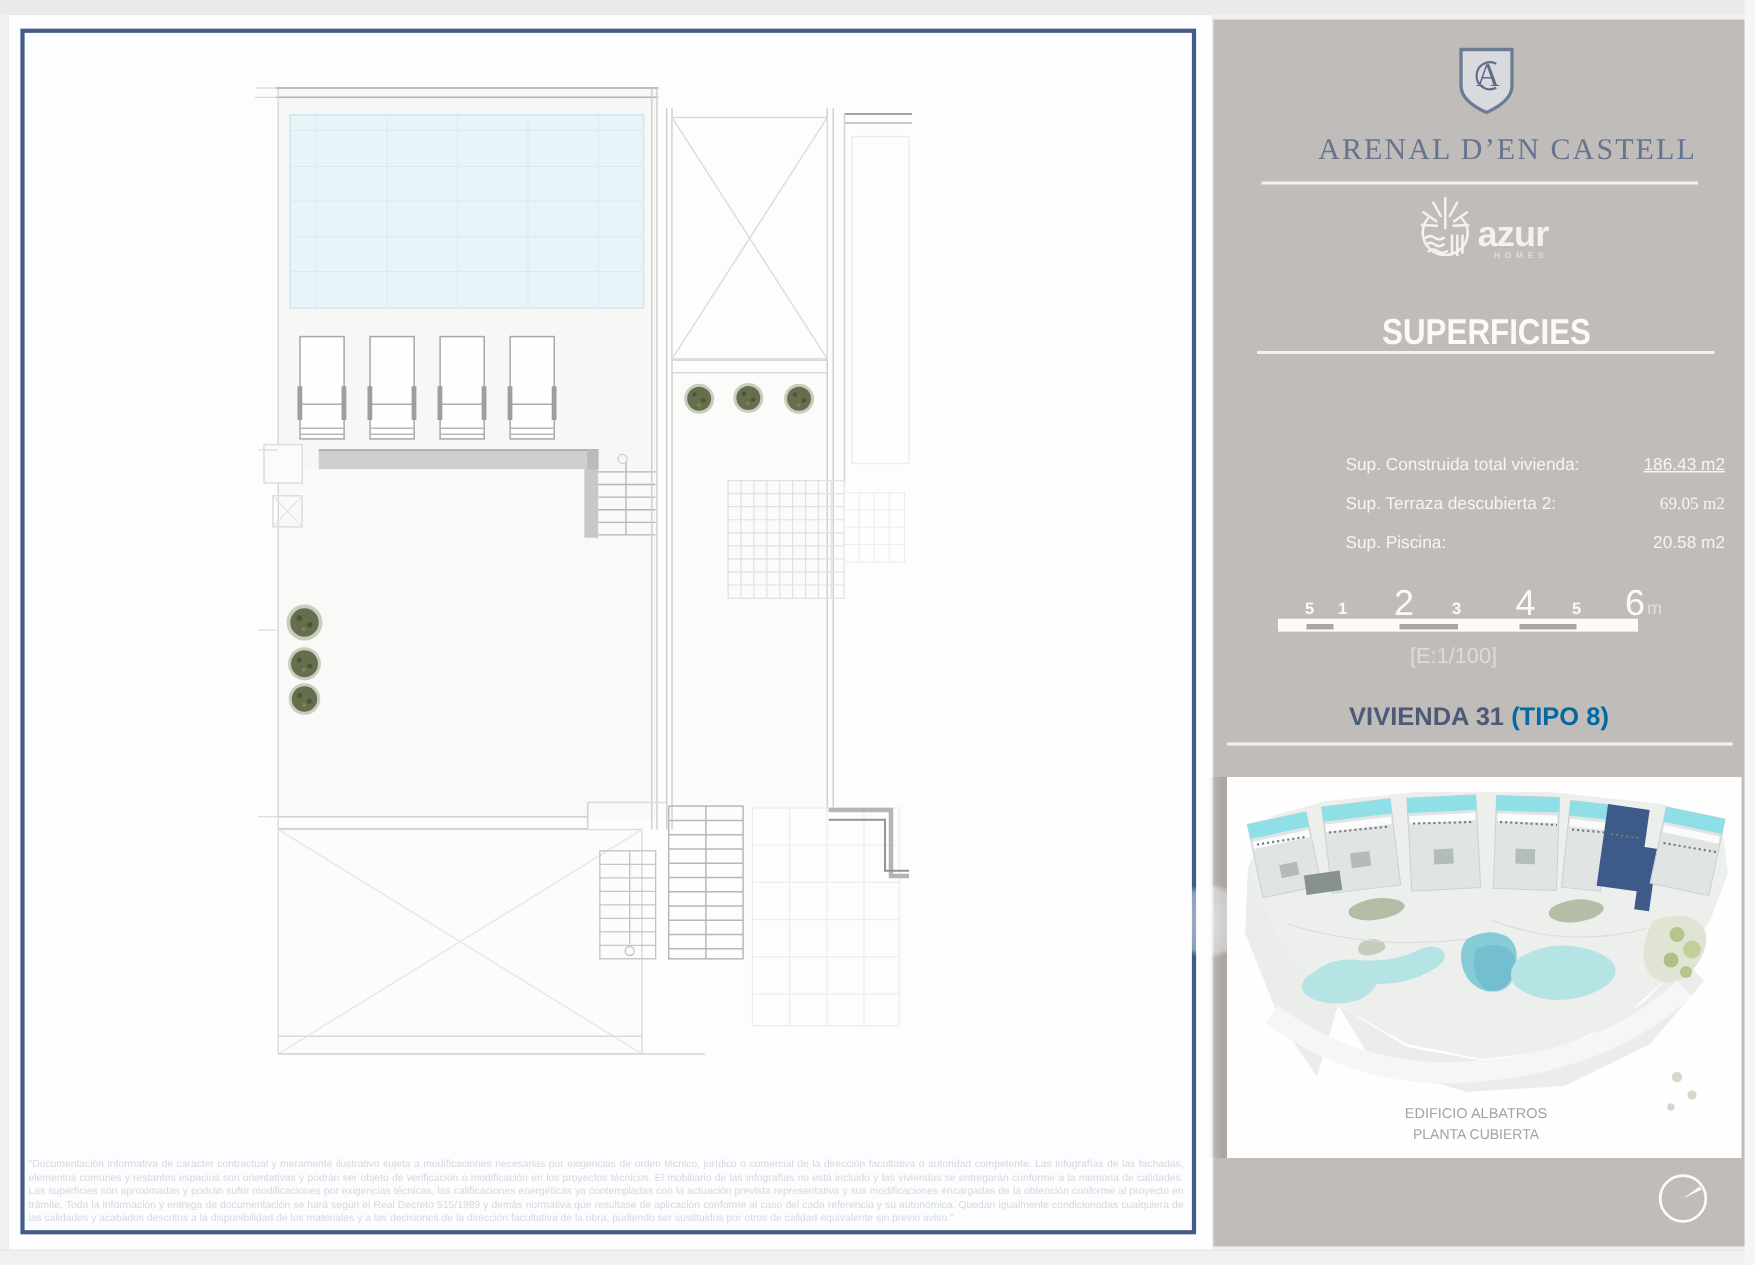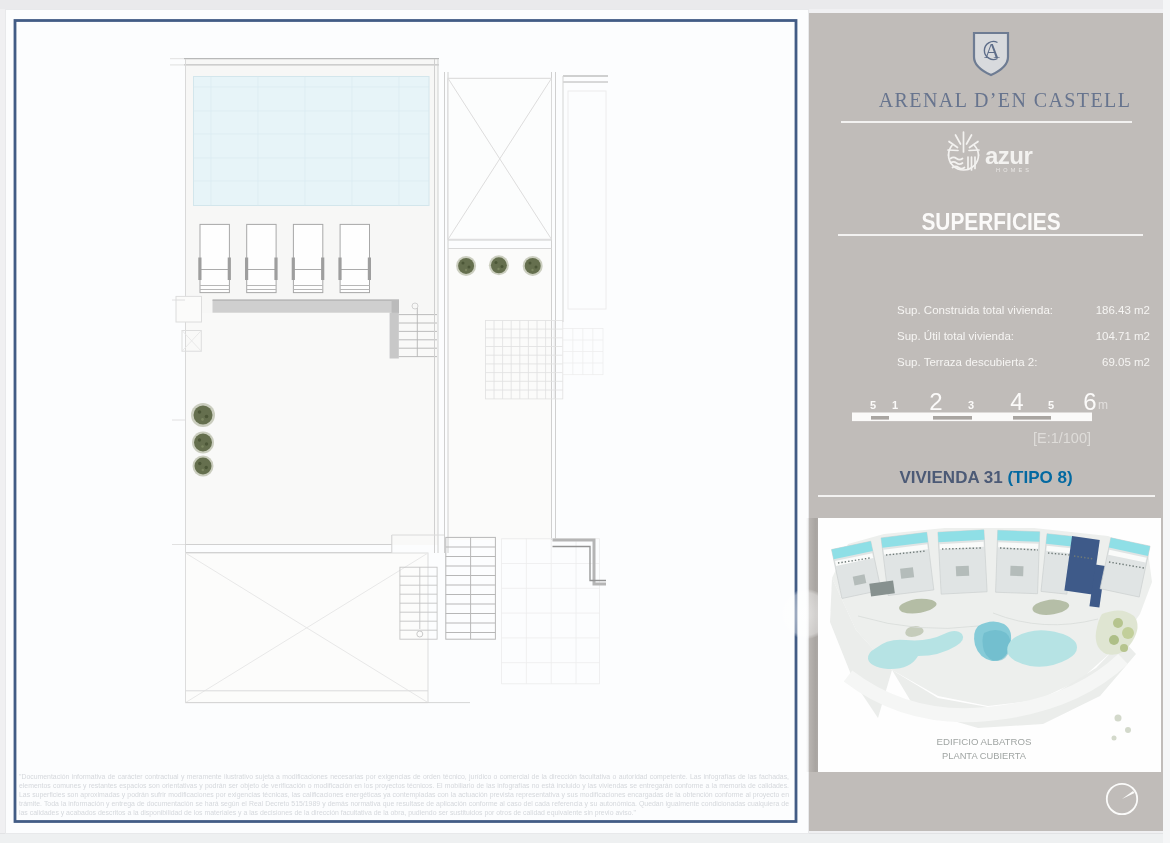--- a/index.html
+++ b/index.html
@@ -315,43 +315,43 @@
   </g>
   <text x="42" y="36" font-family="Liberation Sans,sans-serif" font-weight="bold" font-size="24" letter-spacing="-0.5" fill="#f3f2f0">azur</text>
   <text x="53" y="44" font-family="Liberation Sans,sans-serif" font-size="5.5" letter-spacing="3.2" fill="#eae8e6">HOMES</text>
 </svg>
 
 <div class="abs" style="left:814px;top:208px;width:354px;text-align:center;font-size:24px;font-weight:bold;color:#fbfaf9;"><span style="display:inline-block;transform:scaleX(0.87);">SUPERFICIES</span></div>
 
 <div class="abs" style="left:838px;top:233.5px;width:305px;height:2px;background:#f3f2f1;"></div>
 
 <div class="abs" style="left:897px;top:262px;width:253px;font-size:11.5px;color:#f6f5f3;margin-top:42px;">
-  <div style="position:relative;height:25.8px;"><span>Sup. Construida total vivienda:</span><span style="position:absolute;right:0;">186.43 m2</span></div>
-  <div style="position:relative;height:25.8px;"><span>Sup. Útil total vivienda:</span><span style="position:absolute;right:0;">104.71 m2</span></div>
-  <div style="position:relative;height:25.8px;"><span>Sup. Terraza descubierta 2:</span><span style="position:absolute;right:0;">69.05 m2</span></div>
+  <div style="position:relative;height:25.8px;"><span>Sup. Construida total vivienda:</span><span style="position:absolute;right:0;text-decoration:underline;">186.43 m2</span></div>
+  <div style="position:relative;height:25.8px;"><span>Sup. Terraza descubierta 2:</span><span style="position:absolute;right:0;font-family:Liberation Serif, serif;">69.05 m2</span></div>
+  <div style="position:relative;height:25.8px;"><span>Sup. Piscina:</span><span style="position:absolute;right:0;">20.58 m2</span></div>
 </div>
 
 <svg class="abs" style="left:845px;top:390px;" width="270" height="40" viewBox="0 0 270 40">
   <rect x="7" y="22.5" width="240" height="8.6" fill="#fbfaf9"></rect>
   <rect x="26" y="26" width="18" height="3.6" fill="#a9a5a1"></rect>
   <rect x="88" y="26" width="39" height="3.6" fill="#a9a5a1"></rect>
   <rect x="168" y="26" width="38" height="3.6" fill="#a9a5a1"></rect>
   <g fill="#fbfaf9" font-family="Liberation Sans,sans-serif" text-anchor="middle">
     <text x="28" y="19" font-size="11" font-weight="bold">5</text>
     <text x="50" y="19" font-size="11" font-weight="bold">1</text>
     <text x="91" y="20" font-size="24">2</text>
     <text x="126" y="19" font-size="11" font-weight="bold">3</text>
     <text x="172" y="20" font-size="24">4</text>
     <text x="206" y="19" font-size="11" font-weight="bold">5</text>
     <text x="245" y="20" font-size="24">6</text>
     <text x="258" y="19" font-size="12" opacity="0.55">m</text>
   </g>
 </svg>
 
-<div class="abs" style="left:888px;top:430px;width:203px;text-align:right;font-size:14.5px;color:#dedcd9;">[E:1/100]</div>
+<div class="abs" style="left:940px;top:430px;width:203px;text-align:left;font-size:14.5px;color:#dedcd9;">[E:1/100]</div>
 
 <div class="abs" style="left:809px;top:468px;width:354px;text-align:center;font-size:17px;font-weight:bold;">
   <span style="color:#4c5a76;">VIVIENDA 31</span> <span style="color:#0369a1;">(TIPO 8)</span>
 </div>
 
 <div class="abs" style="left:818px;top:494.5px;width:337px;height:2px;background:#f3f2f1;"></div>
 
 <div class="abs" style="left:806px;top:518px;width:12px;height:254px;background:linear-gradient(90deg,rgba(160,156,152,0) 0%,rgba(150,146,142,0.55) 80%,rgba(160,156,153,0.6) 100%);"></div>
 
 <div class="abs" style="left:818px;top:518px;width:343px;height:254px;background:#fefefe;"></div>

